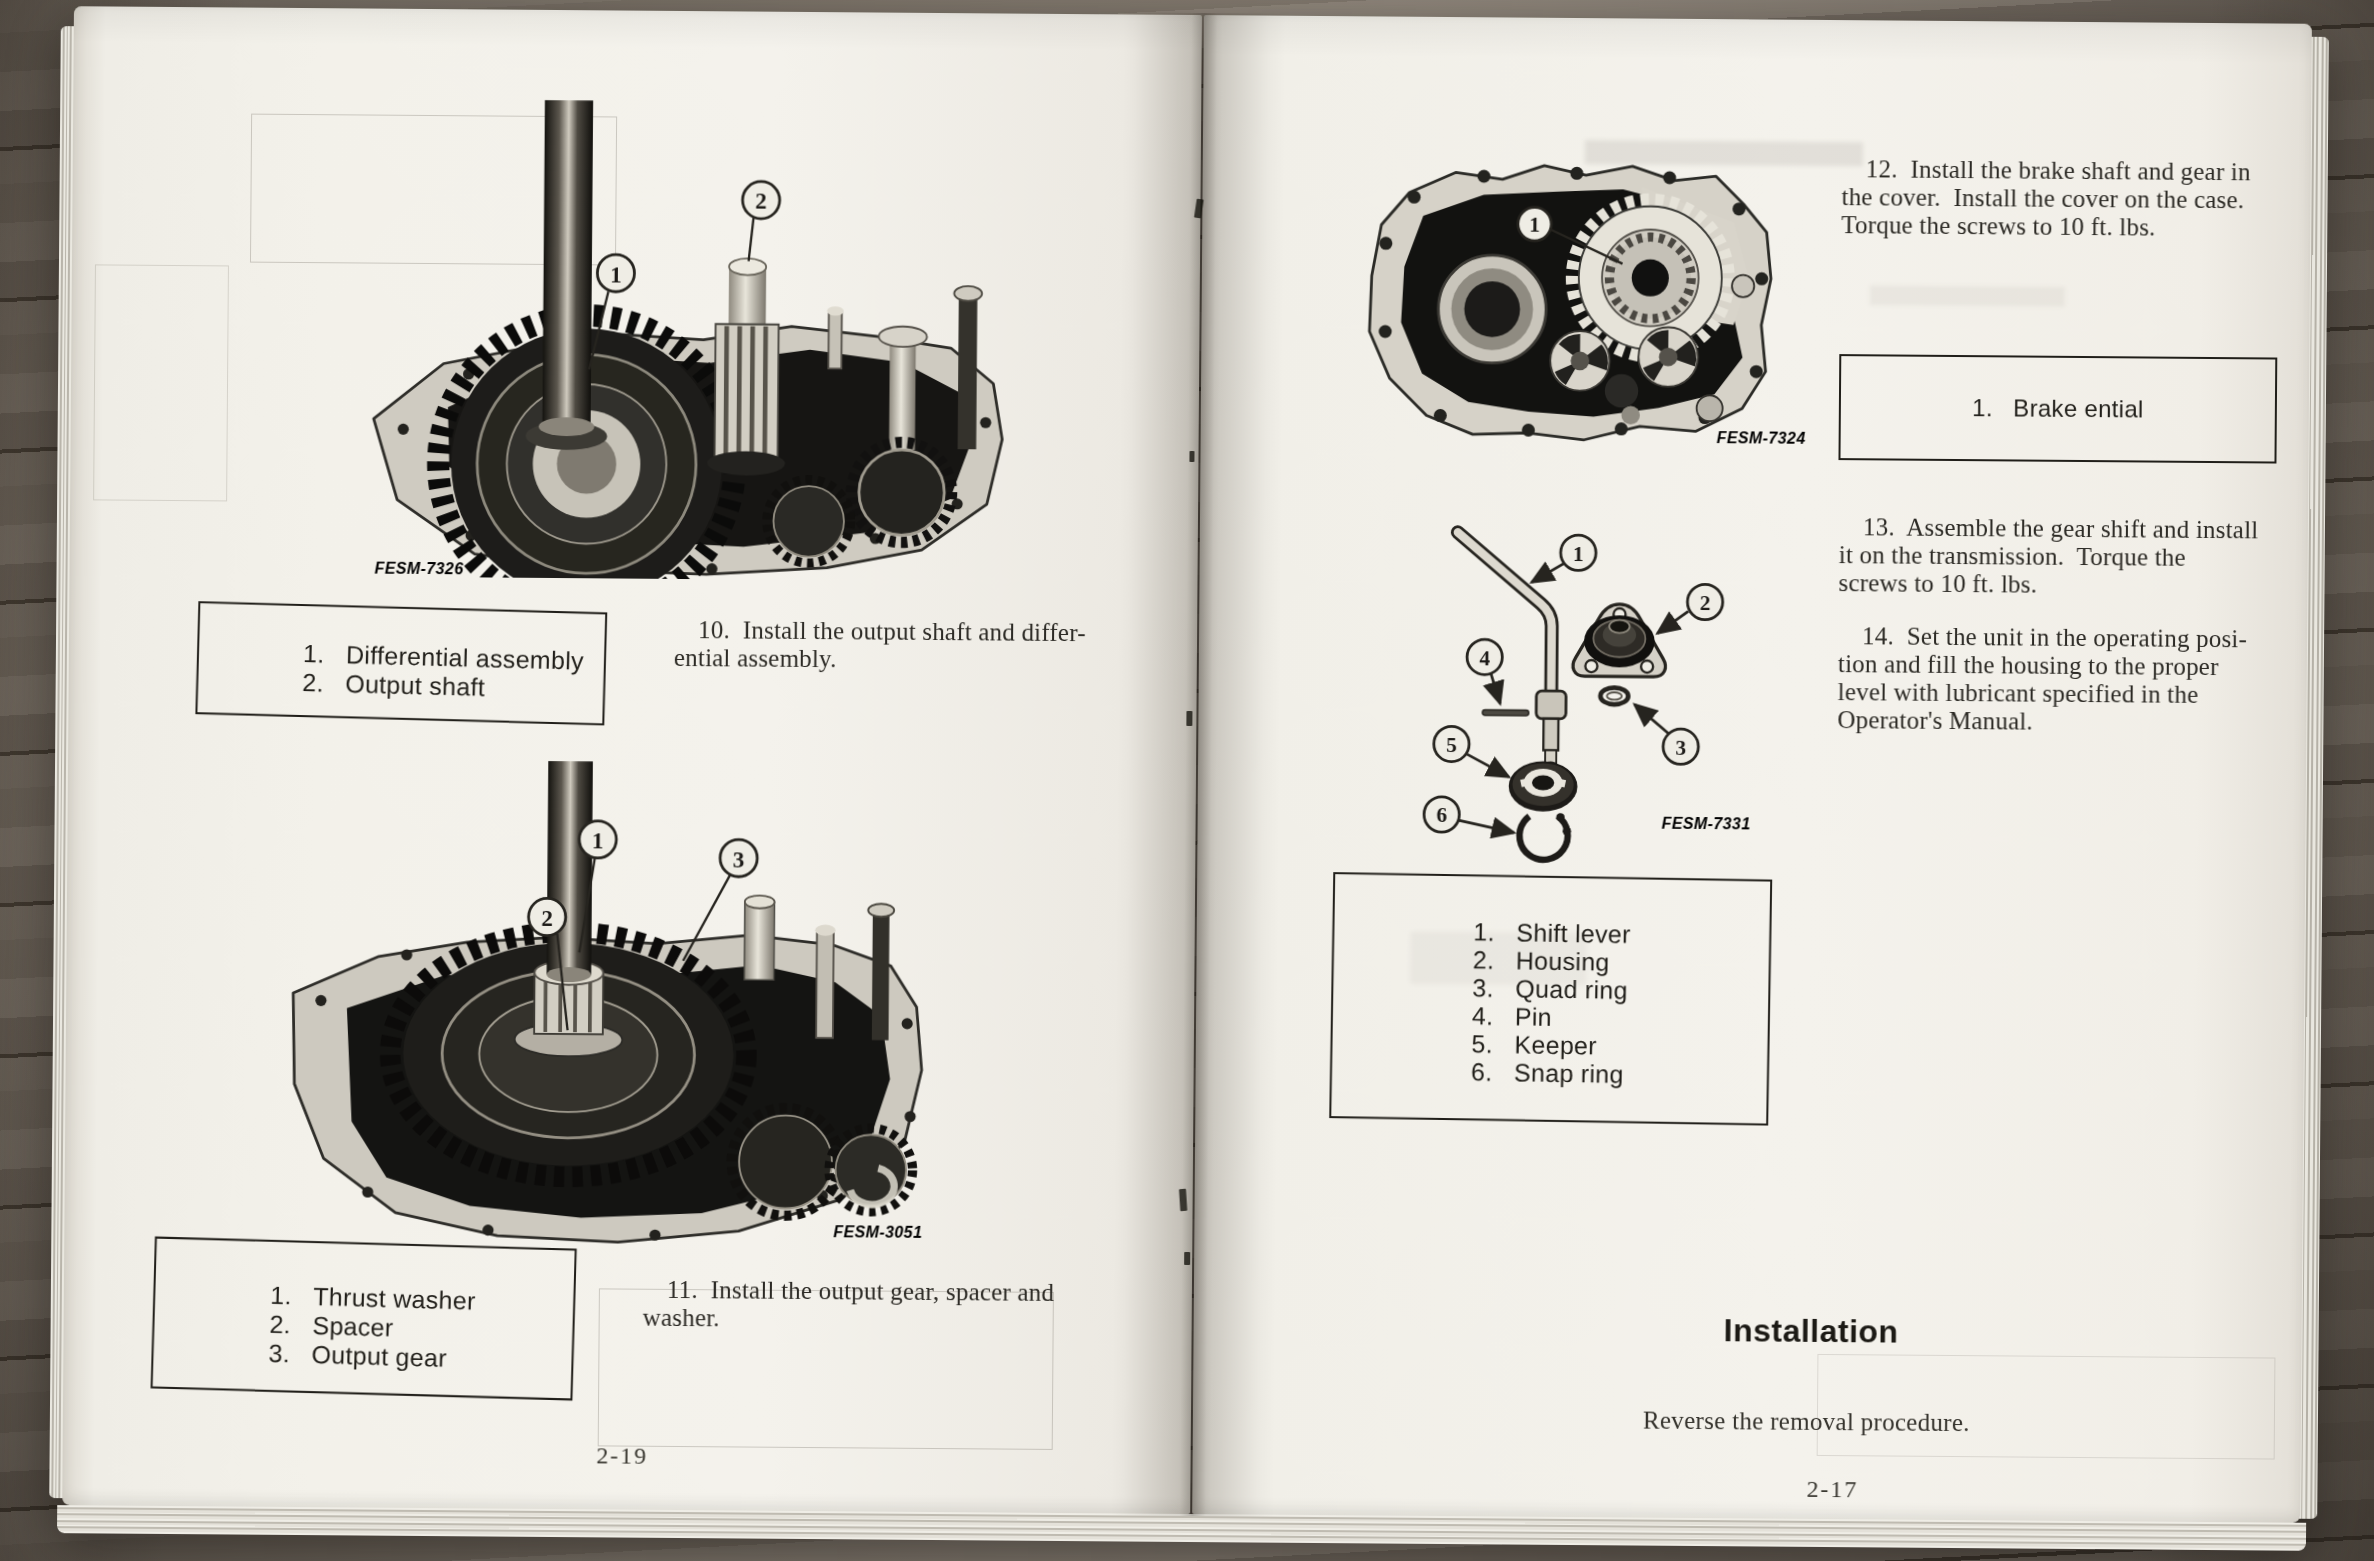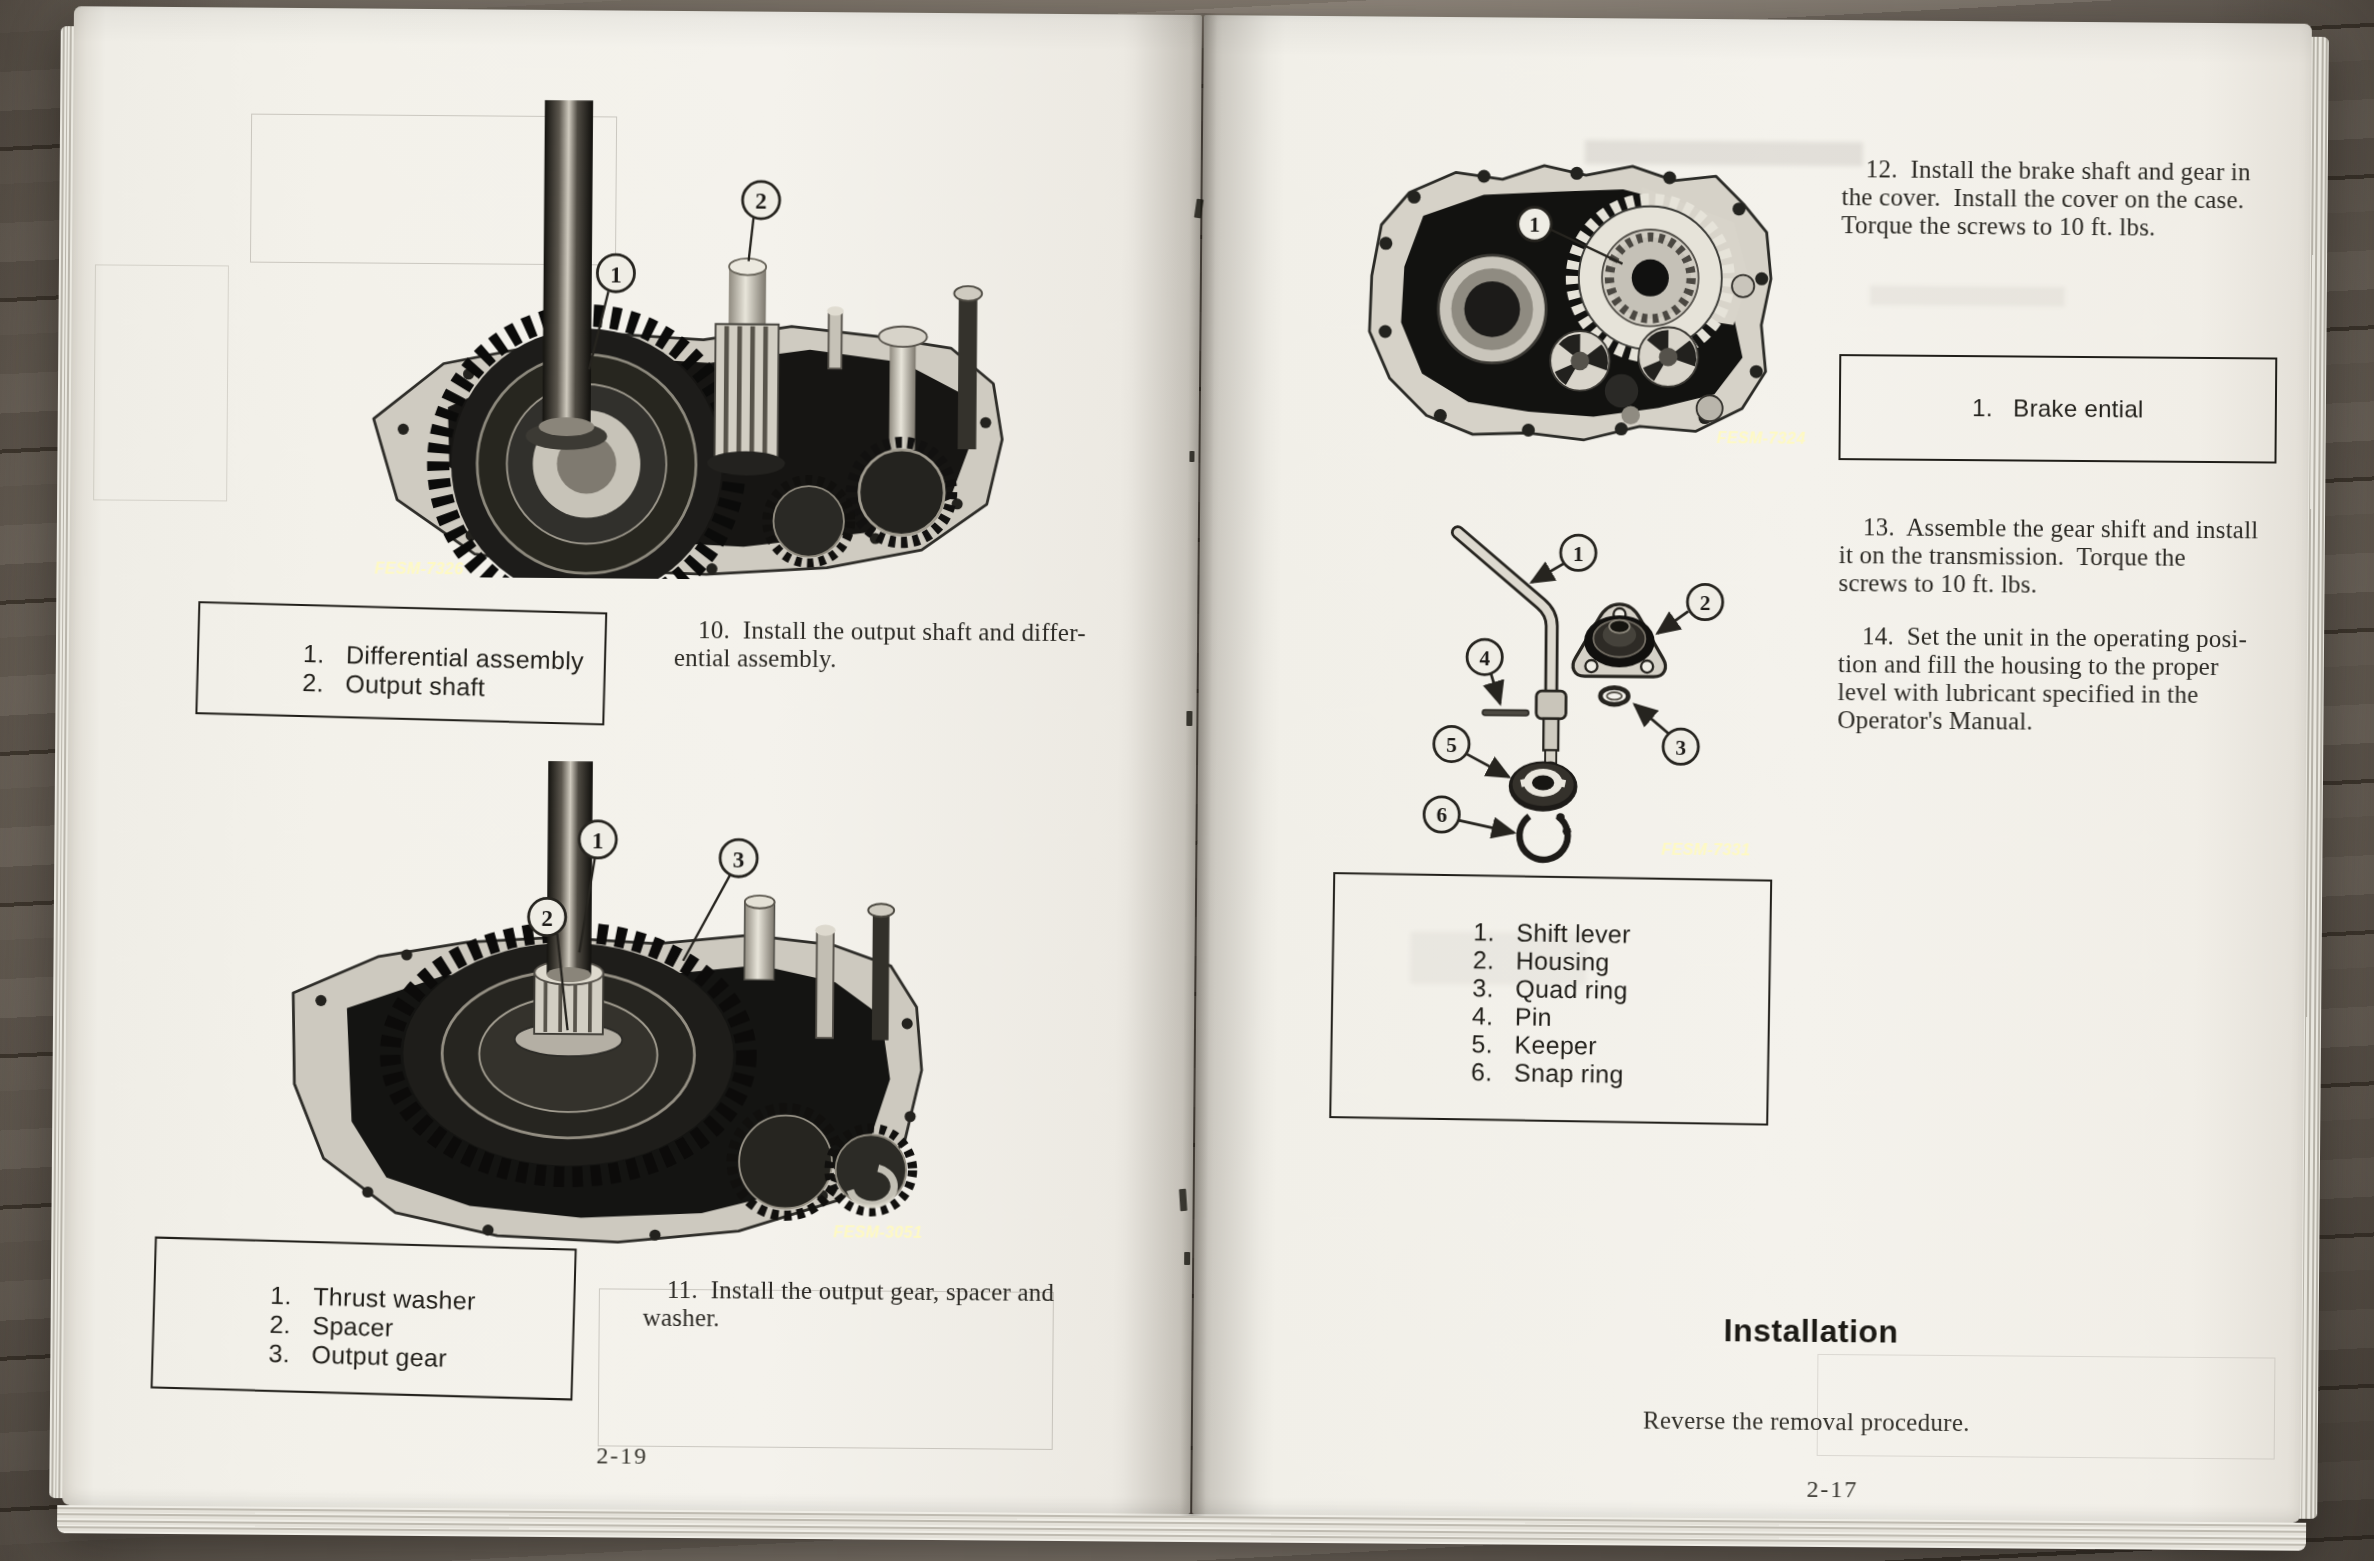--- a/index.html
+++ b/index.html
@@ -44,21 +44,21 @@
 
   .gutter-mark{position:absolute;background:#17150f;opacity:.8;z-index:4;border-radius:0.9px;}
 
   .bleed{position:absolute;z-index:2;pointer-events:none;}
   .bleed-box{border:1.9px solid rgba(108,102,92,.30);}
   .bleed-bar{background:rgba(95,89,79,.12);filter:blur(1.9px);}
 
   .content{z-index:5;position:absolute;}
 
   .figure-label{font-family:"Liberation Sans",sans-serif;font-style:italic;font-weight:bold;
-    font-size:16px;letter-spacing:0.4px;color:#fef9c3;}
+    font-size:16px;letter-spacing:0.4px;color:#000000;}
 
   .legend-box{border:2.8px solid #201e19;color:#201e19;font-family:"Liberation Sans",sans-serif;}
   .legend-item{font-size:25px;line-height:29px;letter-spacing:0.3px;white-space:pre;}
   .legend-item .lnum{display:inline-block;width:43px;}
   .legend-center{display:flex;align-items:center;justify-content:center;font-family:"Liberation Sans",sans-serif;
     font-size:24px;letter-spacing:0.3px;color:#201e19;}
   .legend-center .lnum{display:inline-block;width:41px;}
 
   .step{color:#2c2a25;font-size:25px;line-height:28px;letter-spacing:0.2px;}
   .step .sline{white-space:pre;}
@@ -413,21 +413,21 @@
       <circle class="callout-circle" cx="300" cy="253" r="19"></circle>
       <text class="co" x="300" y="254">3</text>
       <circle class="callout-circle" cx="88" cy="158" r="19"></circle>
       <text class="co" x="88" y="159">4</text>
       <circle class="callout-circle" cx="53" cy="252" r="19"></circle>
       <text class="co" x="53" y="253">5</text>
       <circle class="callout-circle" cx="43" cy="328" r="19"></circle>
       <text class="co" x="43" y="329">6</text>
     </g>
   </svg>
-  <div class="content figure-label" style="left:1614px;top:809px;margin-top:26px;">FESM-7331</div>
+  <div class="content figure-label" style="left:1614px;top:809px;">FESM-7331</div>
 
   <div class="content legend-box" style="left:1285px;top:871px;width:439px;height:246px;transform:rotate(0.5deg);padding:41px 0 0 139px;box-sizing:border-box;">
     <div class="legend-item" style="line-height:28px;"><span class="lnum">1.</span><span>Shift lever</span></div>
     <div class="legend-item" style="line-height:28px;"><span class="lnum">2.</span><span>Housing</span></div>
     <div class="legend-item" style="line-height:28px;"><span class="lnum">3.</span><span>Quad ring</span></div>
     <div class="legend-item" style="line-height:28px;"><span class="lnum">4.</span><span>Pin</span></div>
     <div class="legend-item" style="line-height:28px;"><span class="lnum">5.</span><span>Keeper</span></div>
     <div class="legend-item" style="line-height:28px;"><span class="lnum">6.</span><span>Snap ring</span></div>
   </div>
 

